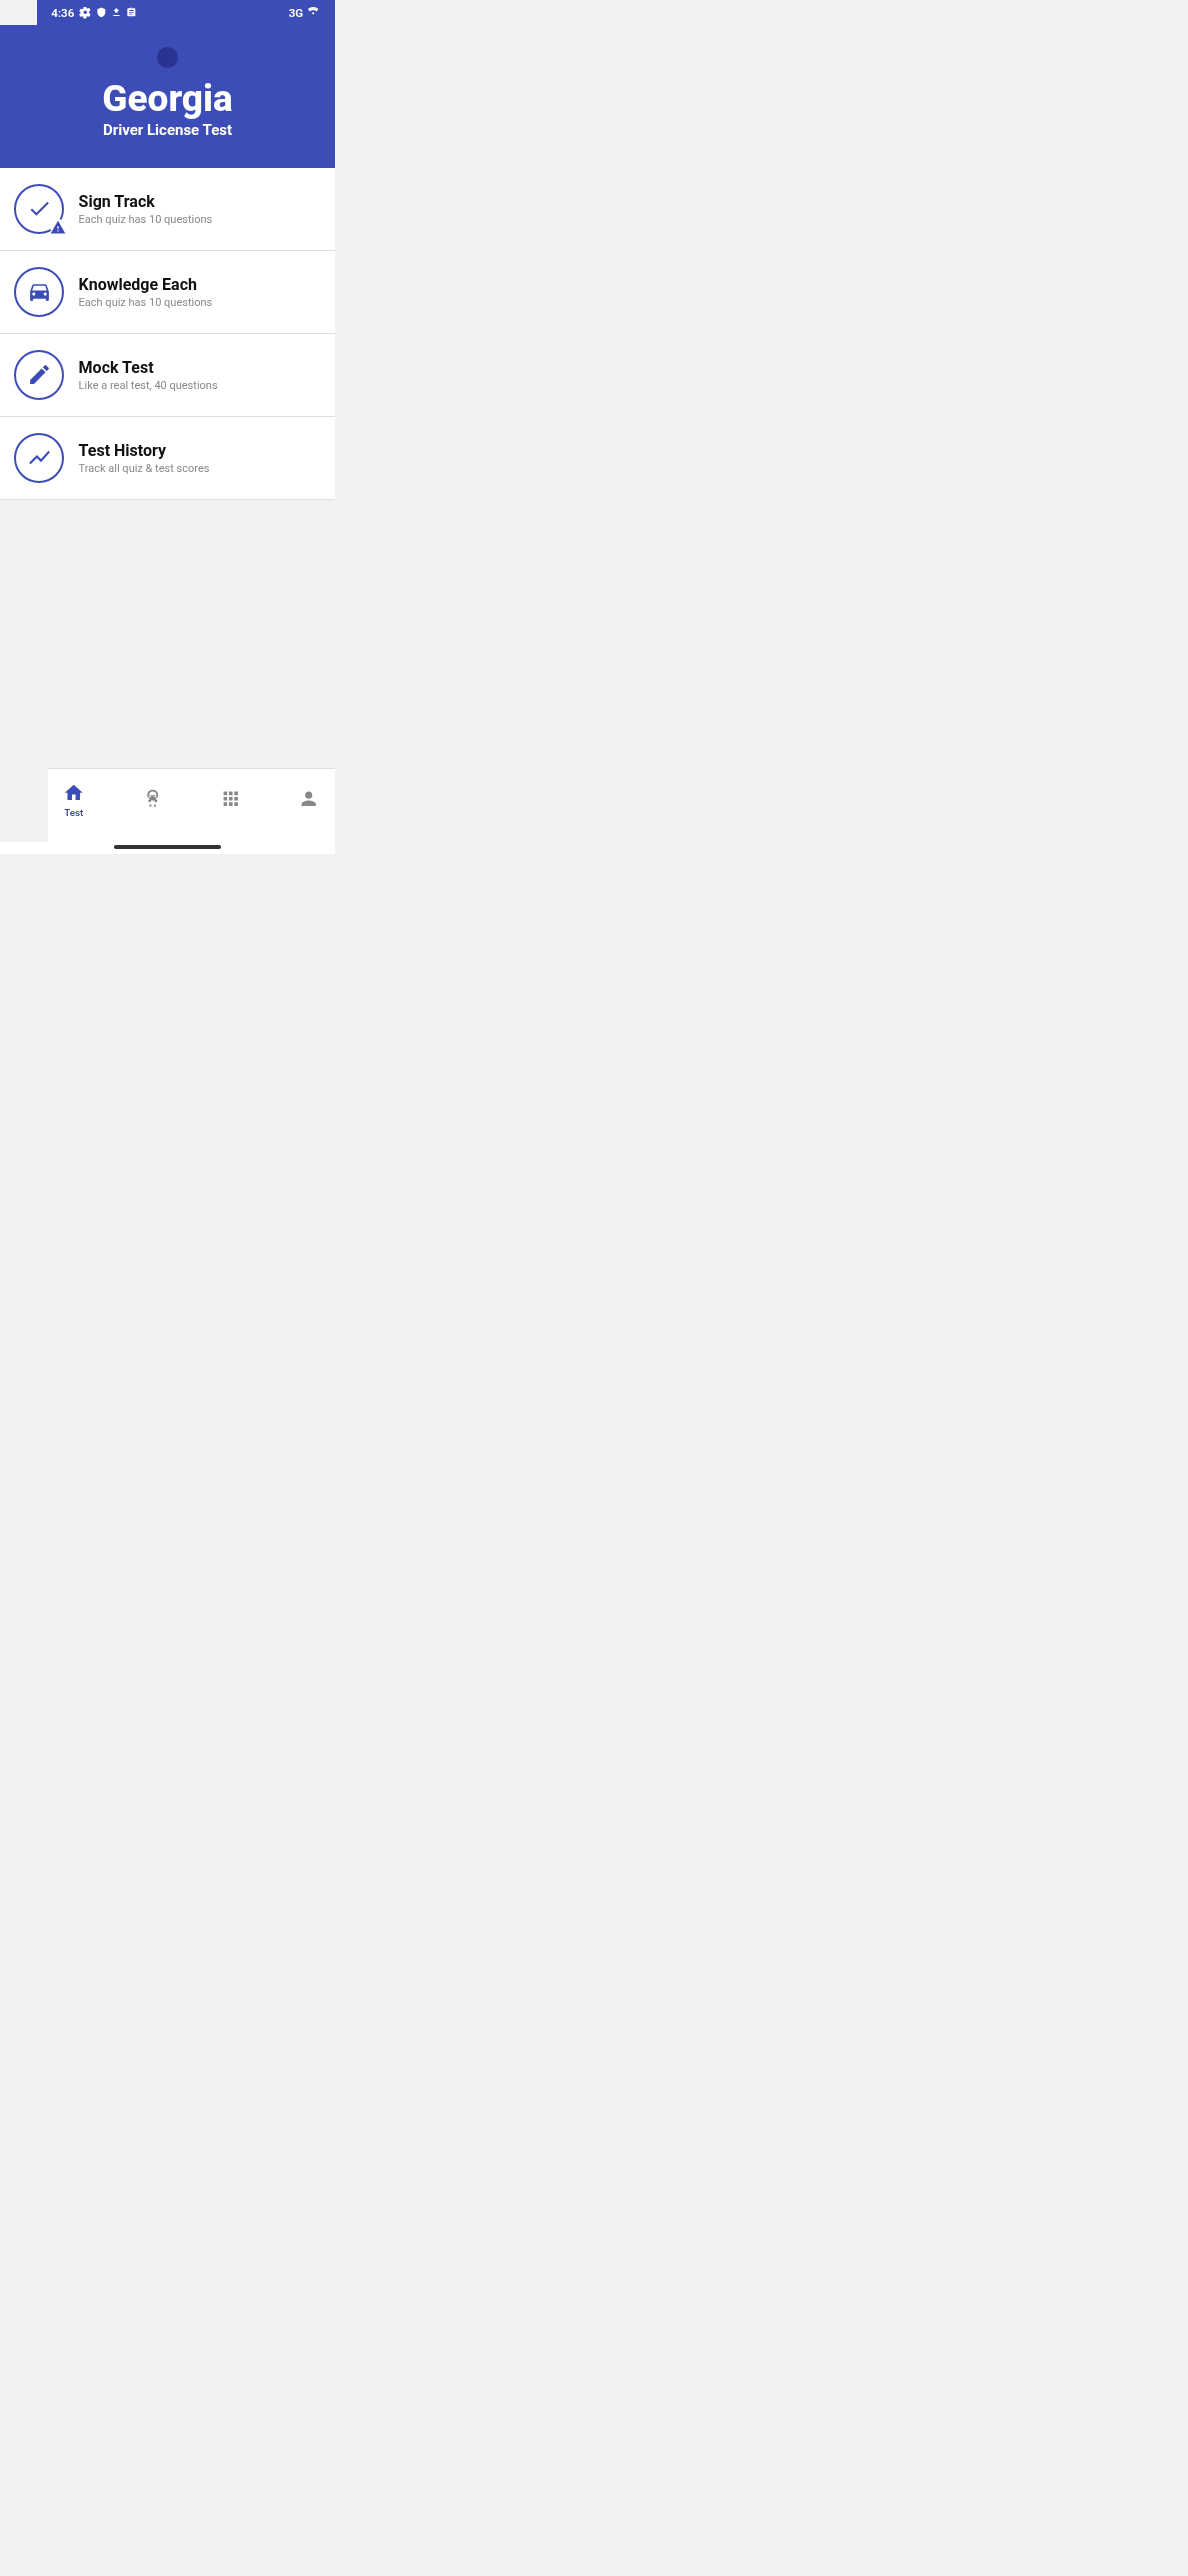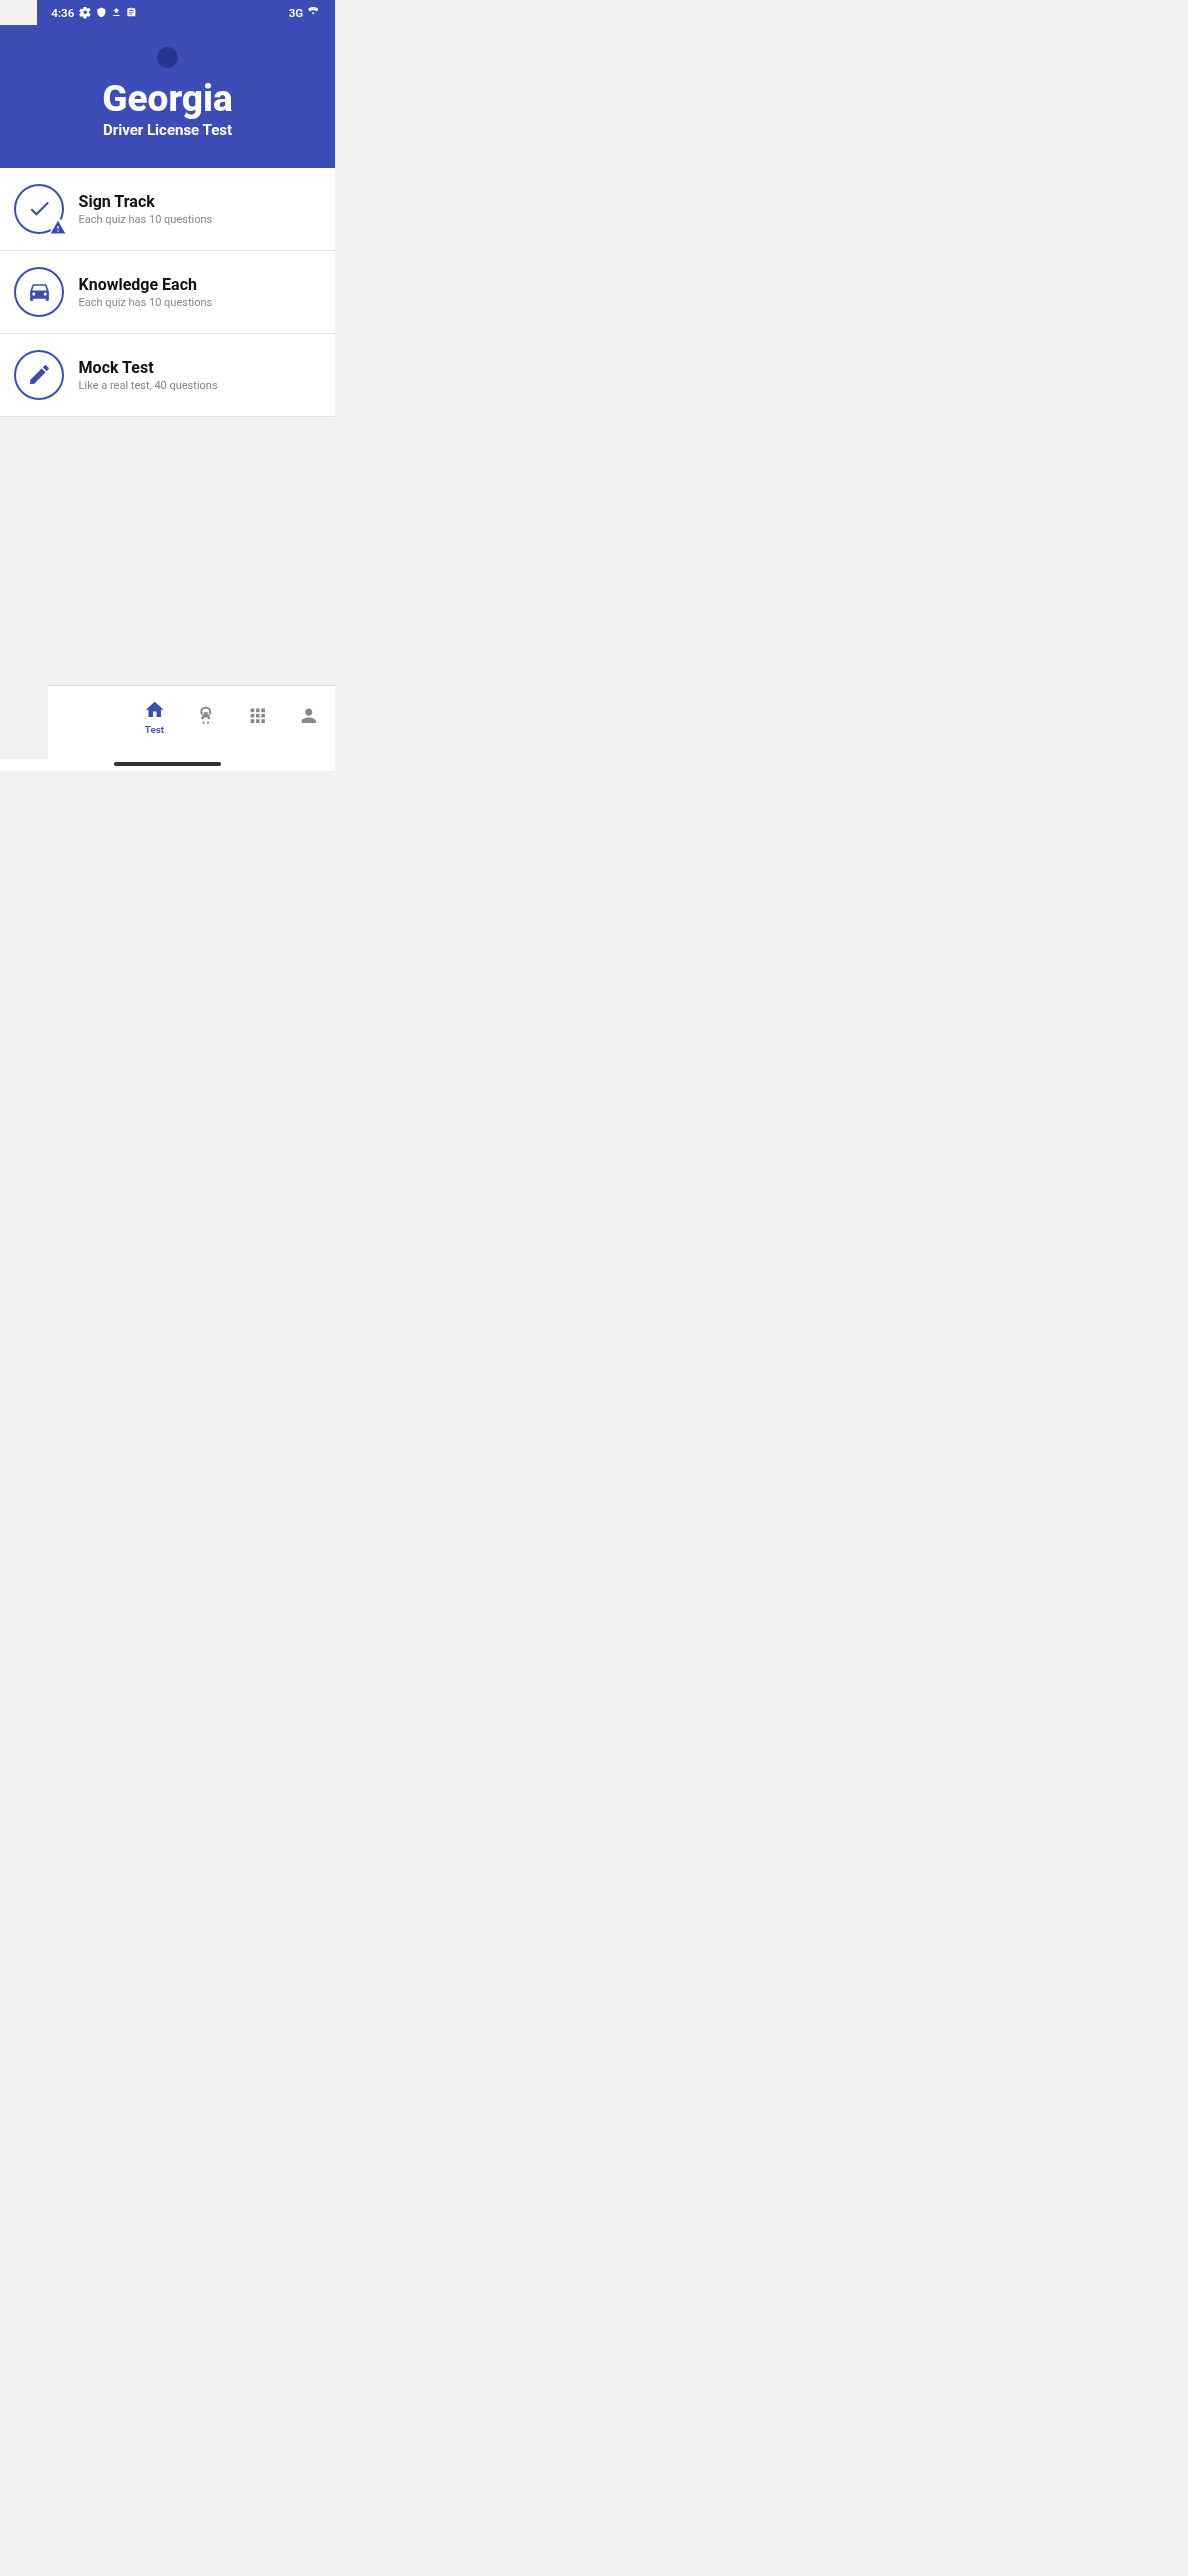--- a/index.html
+++ b/index.html
@@ -126,21 +126,21 @@
     .empty-area {
       flex: 1;
       background: #f2f2f2;
       min-height: 268px;
     }
 
     
     .bottom-nav {
       background: #ffffff;
       display: flex;
-      justify-content: flex-end;
+      justify-content: space-between;
       align-items: center;
       padding: 7.2px 0 18px;
       border-top: 0.9px solid #e0e0e0;
       margin-left: 48px;
     }
 
     .nav-item {
       display: flex;
       flex-direction: column;
       align-items: center;
@@ -286,20 +286,31 @@
       <svg width="25" height="25" viewBox="0 0 24 24" fill="#3d4db7">
         <path d="M3 17.25V21h3.75L17.81 9.94l-3.75-3.75L3 17.25zM20.71 7.04c.39-.39.39-1.02 0-1.41l-2.34-2.34c-.39-.39-1.02-.39-1.41 0l-1.83 1.83 3.75 3.75 1.83-1.83z"></path>
       </svg>
     </div>
     <div class="menu-text">
       <div class="menu-title">Mock Test</div>
       <div class="menu-desc">Like a real test, 40 questions</div>
     </div>
   </div>
 
+  <div class="menu-item">
+    <div class="menu-icon test-history-icon">
+      <svg width="25" height="25" viewBox="0 0 24 24" fill="#3d4db7">
+        <path d="M3.5 18.5l6-6 4 4L22 6.92 20.59 5.5l-7.09 8-4-4L2 17l1.5 1.5z"></path>
+      </svg>
+    </div>
+    <div class="menu-text">
+      <div class="menu-title">Test History</div>
+      <div class="menu-desc">Track all quiz &amp; test scores</div>
+    </div>
+  </div>
 
 </div>
 
 <div class="empty-area"></div>
 
 <div class="bottom-nav">
 
   <div class="nav-item active">
     <div class="nav-icon">
       <svg width="21.5" height="21.5" viewBox="0 0 24 24" fill="#3d4db7">

